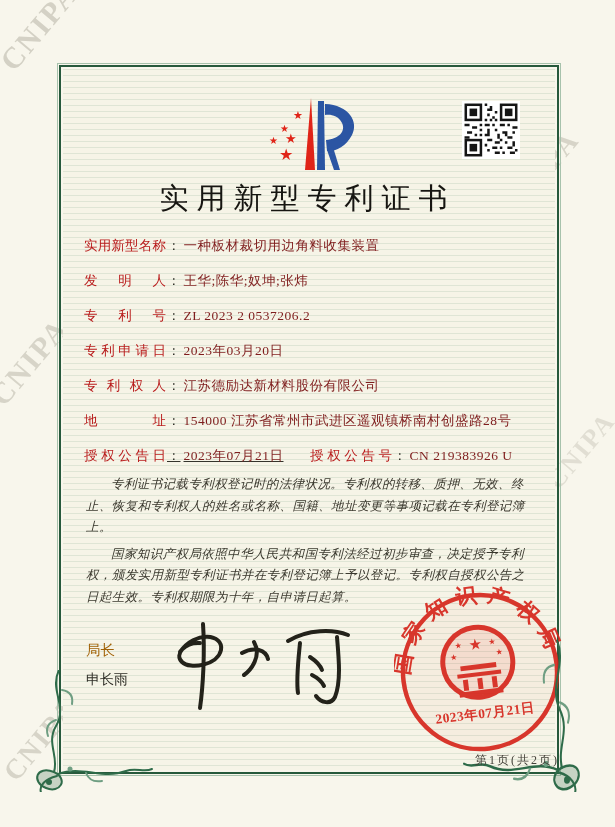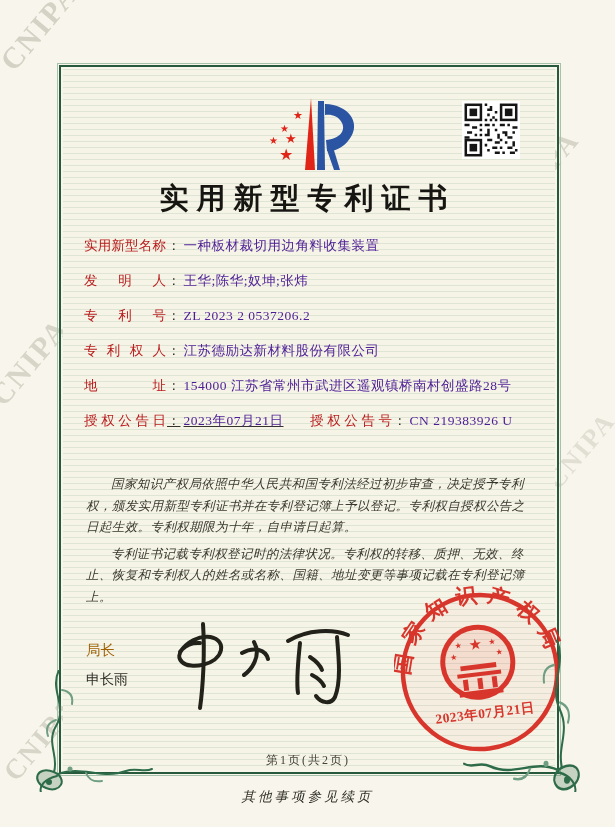--- a/index.html
+++ b/index.html
@@ -20,37 +20,37 @@
   .frame-inner{position:absolute;inset:1px;border:2px solid #27593c;}
   .frame-fill{
     position:absolute;inset:2px;
     background:
       repeating-linear-gradient(180deg, rgba(142,176,150,0.22) 0 1px, rgba(0,0,0,0) 1px 6px),
       #f6f4e7;
   }
   .certno{position:absolute;left:75px;top:98px;font-size:13.5px;letter-spacing:1.5px;color:#3b3a33;}
   .title{
     position:absolute;left:0;right:0;top:179px;text-align:center;
-    font-size:29px;font-weight:bold;letter-spacing:8px;color:#161511;
+    font-size:29px;font-weight:normal;letter-spacing:8px;color:#161511;
   }
   .fields{position:absolute;left:84px;top:237px;width:452px;font-size:13.5px;}
   .row{height:22px;margin-bottom:13px;white-space:nowrap;}
   .row-split{display:flex;}
   .pair1{width:226px;text-decoration:underline;}
   .lbl{display:inline-block;width:82px;text-align:justify;text-align-last:justify;color:#b91c1c;}
   .colon{margin:0 3px 0 1px;}
-  .val{letter-spacing:0.5px;color:#4c1d95;}
+  .val{letter-spacing:0.5px;color:#7f1d1d;}
   .paras{
     position:absolute;left:86px;top:474px;width:444px;
     font-size:12.5px;line-height:1.72;color:#3a382e;font-style:italic;letter-spacing:0.4px;
   }
   .paras p{margin:0 0 5px 0;text-indent:2em;}
   .sig-role{position:absolute;left:86px;top:641px;font-size:14.5px;font-family:"Liberation Sans","DejaVu Sans",sans-serif;color:#a16207;}
   .sig-name{position:absolute;left:86px;top:671px;font-size:14px;font-family:"Liberation Sans","DejaVu Sans",sans-serif;color:#2e2d26;}
-  .pagenum{position:absolute;left:57px;width:502px;top:752px;text-align:center;font-size:12px;letter-spacing:2px;color:#44423a;}
+  .pagenum{position:absolute;left:57px;width:502px;top:752px;text-align:right;font-size:12px;letter-spacing:2px;color:#44423a;}
   .footnote{position:absolute;left:0;right:0;top:788px;text-align:center;font-size:13.5px;font-style:italic;letter-spacing:3px;color:#33322a;}
   svg{display:block;}
 </style>
 </head>
 <body>
 
 <div class="page">
 
   <span class="wm" style="left:-12px;top:10px;font-size:30px;opacity:.55">CNIPA</span>
   <span class="wm" style="left:252px;top:122px;font-size:26px;opacity:.22">CNIPA</span>
@@ -116,38 +116,41 @@
     <div class="row">
       <span class="lbl">实用新型名称</span><span class="colon">：</span><span class="val">一种板材裁切用边角料收集装置</span>
     </div>
     <div class="row">
       <span class="lbl">发明人</span><span class="colon">：</span><span class="val">王华;陈华;奴坤;张炜</span>
     </div>
     <div class="row">
       <span class="lbl">专利号</span><span class="colon">：</span><span class="val">ZL 2023 2 0537206.2</span>
     </div>
     <div class="row">
+      <span class="lbl">专利申请日</span><span class="colon">：</span><span class="val">2023年03月20日</span>
+    </div>
+    <div class="row">
       <span class="lbl">专利权人</span><span class="colon">：</span><span class="val">江苏德励达新材料股份有限公司</span>
     </div>
     <div class="row">
       <span class="lbl">地址</span><span class="colon">：</span><span class="val">154000 江苏省常州市武进区遥观镇桥南村创盛路28号</span>
     </div>
     <div class="row row-split">
       <div class="pair1">
         <span class="lbl">授权公告日</span><span class="colon">：</span><span class="val">2023年07月21日</span>
       </div>
       <div>
         <span class="lbl">授权公告号</span><span class="colon">：</span><span class="val">CN 219383926 U</span>
       </div>
     </div>
   </div>
 
   <div class="paras">
+    <p>专利证书记载专利权登记时的法律状况。专利权的转移、质押、无效、终止、恢复和专利权人的姓名或名称、国籍、地址变更等事项记载在专利登记簿上。</p>
     <p>国家知识产权局依照中华人民共和国专利法经过初步审查，决定授予专利权，颁发实用新型专利证书并在专利登记簿上予以登记。专利权自授权公告之日起生效。专利权期限为十年，自申请日起算。</p>
-    <p>专利证书记载专利权登记时的法律状况。专利权的转移、质押、无效、终止、恢复和专利权人的姓名或名称、国籍、地址变更等事项记载在专利登记簿上。</p>
   </div>
 
   <div class="sig-role">局长</div>
   <div class="sig-name">申长雨</div>
 
   <svg style="position:absolute;left:150px;top:612px" width="210" height="105" viewBox="0 0 210 105">
     <g fill="none" stroke="#23221a" stroke-width="4" stroke-linecap="round" stroke-linejoin="round">
       <path d="M30,40 C45,18 74,22 71,38 C68,53 40,58 32,50 C24,42 35,30 50,31"></path>
       <path d="M53,12 C55,40 53,75 50,96"></path>
       <path d="M104,30 C112,44 101,58 94,63"></path>
@@ -206,15 +209,14 @@
   </svg>
 
   <svg style="position:absolute;left:460px;top:640px" width="130" height="152" viewBox="0 0 130 152">
     <g transform="translate(130,0) scale(-1,1) scale(1,1.25)">
       <use href="#orn"></use>
     </g>
   </svg>
 
   <div class="pagenum">第1页(共2页)</div>
 
-  <div class="footnote">其他事项参见续页</div>
 
 </div>
 
 </body></html>

